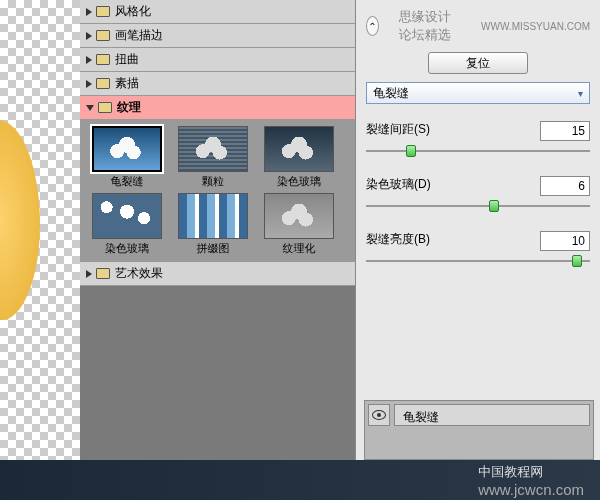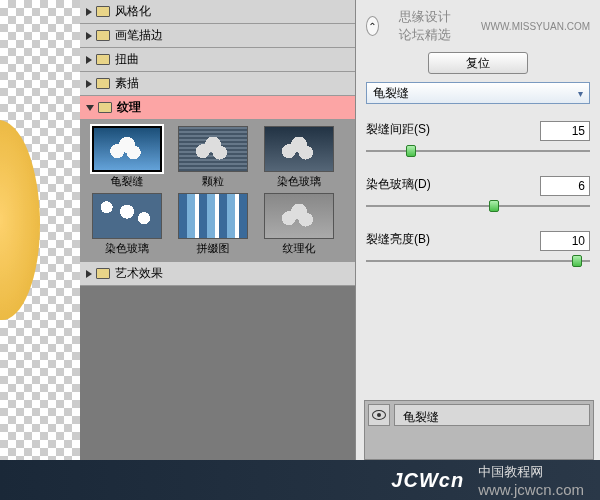--- a/index.html
+++ b/index.html
@@ -167,18 +167,17 @@
 </div>
 
 <div class="preview-section">
   <div class="eye-cell">
     <span class="eye-icon"></span>
   </div>
   <div class="preview-label">龟裂缝</div>
 </div>
 
 <div class="footer">
-  <span class="footer-logo">JCWcn</span>
   <div>
     <div class="footer-cn">中国教程网</div>
     <div class="footer-cn" style="font-size:15px;color:#aaa">www.jcwcn.com</div>
   </div>
 </div>
 
 </body></html>

